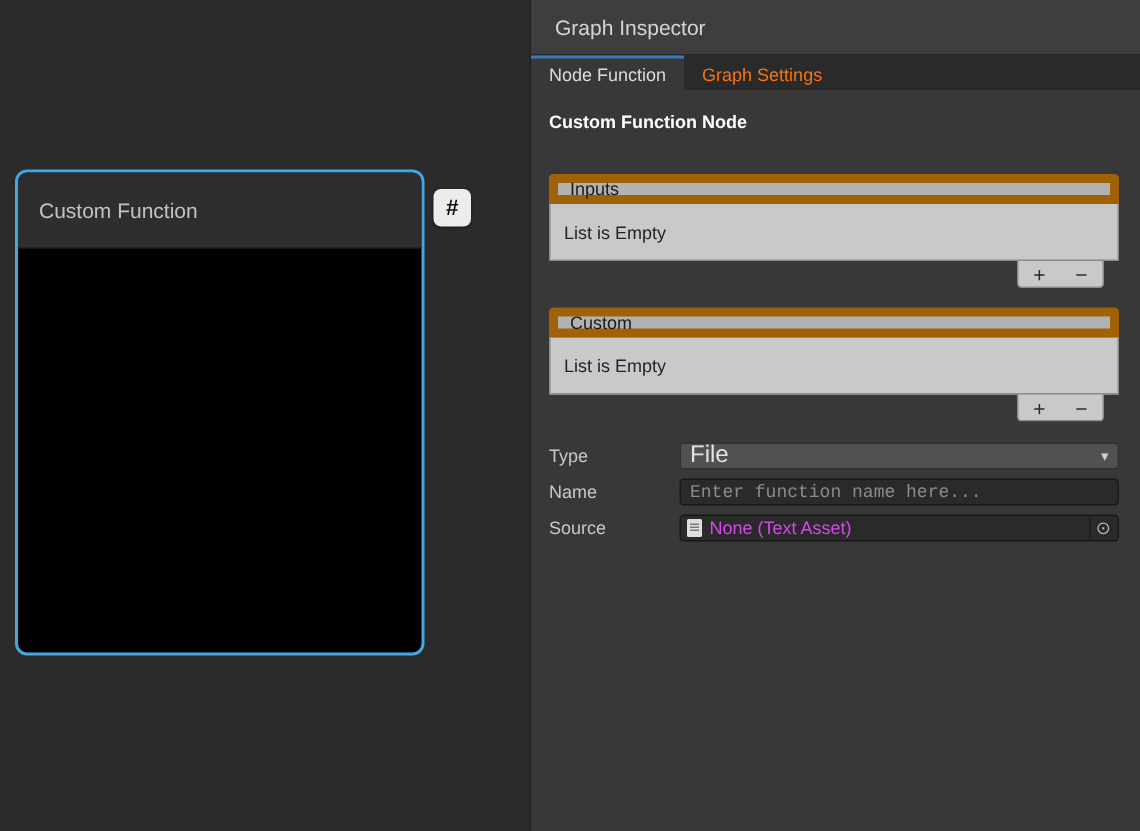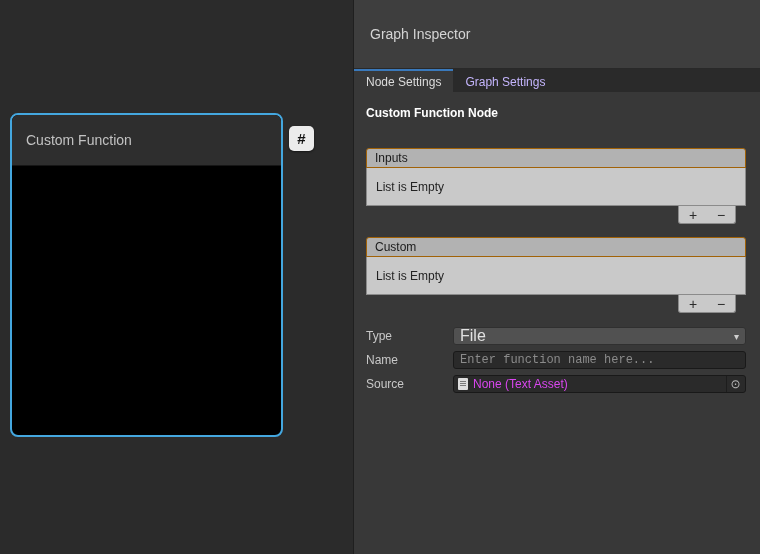--- a/index.html
+++ b/index.html
@@ -29,37 +29,37 @@
     box-shadow:0 1px 2px rgba(0,0,0,.5);
   }
 
   
   .inspector{
     position:absolute;left:353px;top:0;width:407px;height:554px;
     background:#383838;border-left:1px solid #1f1f1f;box-sizing:border-box;
   }
   .insp-header{
     height:36px;background:#3e3e3e;border-bottom:1px solid #292929;
-    display:flex;align-items:center;padding:16px 16px;
+    display:flex;align-items:center;padding:0 16px;
   }
   .insp-title{color:#d4d4d4;font-size:14px;}
   .tabbar{height:23px;background:#2a2a2a;display:flex;align-items:stretch;}
   .tab{
-    display:flex;align-items:center;padding:0 12px;font-size:12px;color:#c4b5fd;
+    display:flex;align-items:center;padding:0 12px;font-size:12px;color:#f97316;
     border-top:2px solid transparent;box-sizing:border-box;cursor:default;
   }
   .tab.active{background:#383838;color:#dcdcdc;border-top:2px solid #3a79bb;}
 
   .content{padding:14px 14px 0 12px;}
   .section-title{color:#ffffff;font-size:12px;font-weight:bold;margin-bottom:28px;}
 
   
   .relist{margin-bottom:11px;}
   .relist-header{
-    height:20px;background:#b2b2b2;border:1px solid #a16207;border-radius:3px 3px 0 0;
+    height:20px;background:#b2b2b2;border:6px solid #a16207;border-radius:3px 3px 0 0;
     display:flex;align-items:center;padding:0 8px;font-size:12px;color:#1a1a1a;box-sizing:border-box;
   }
   .relist-body{
     height:38px;background:#c9c9c9;border:1px solid #8b8b8b;border-top:none;
     display:flex;align-items:center;padding:0 9px;font-size:12px;color:#232323;box-sizing:border-box;
   }
   .relist-footer{height:20px;display:flex;justify-content:flex-end;padding-right:10px;}
   .footer-box{
     width:58px;height:18px;background:#c9c9c9;border:1px solid #8b8b8b;border-top:none;
     border-radius:0 0 3px 3px;display:flex;box-sizing:border-box;
@@ -115,21 +115,21 @@
   </div>
 </div>
 
 <div class="inspector">
   <div class="insp-header">
     <span class="insp-title">Graph Inspector</span>
   </div>
 
   <div class="tabbar">
     <div class="tab active">
-      <span>Node Settings</span>
+      <span>Node Function</span>
     </div>
     <div class="tab">
       <span>Graph Settings</span>
     </div>
   </div>
 
   <div class="content">
     <div class="section-title">Custom Function Node</div>
 
     <div class="relist">

